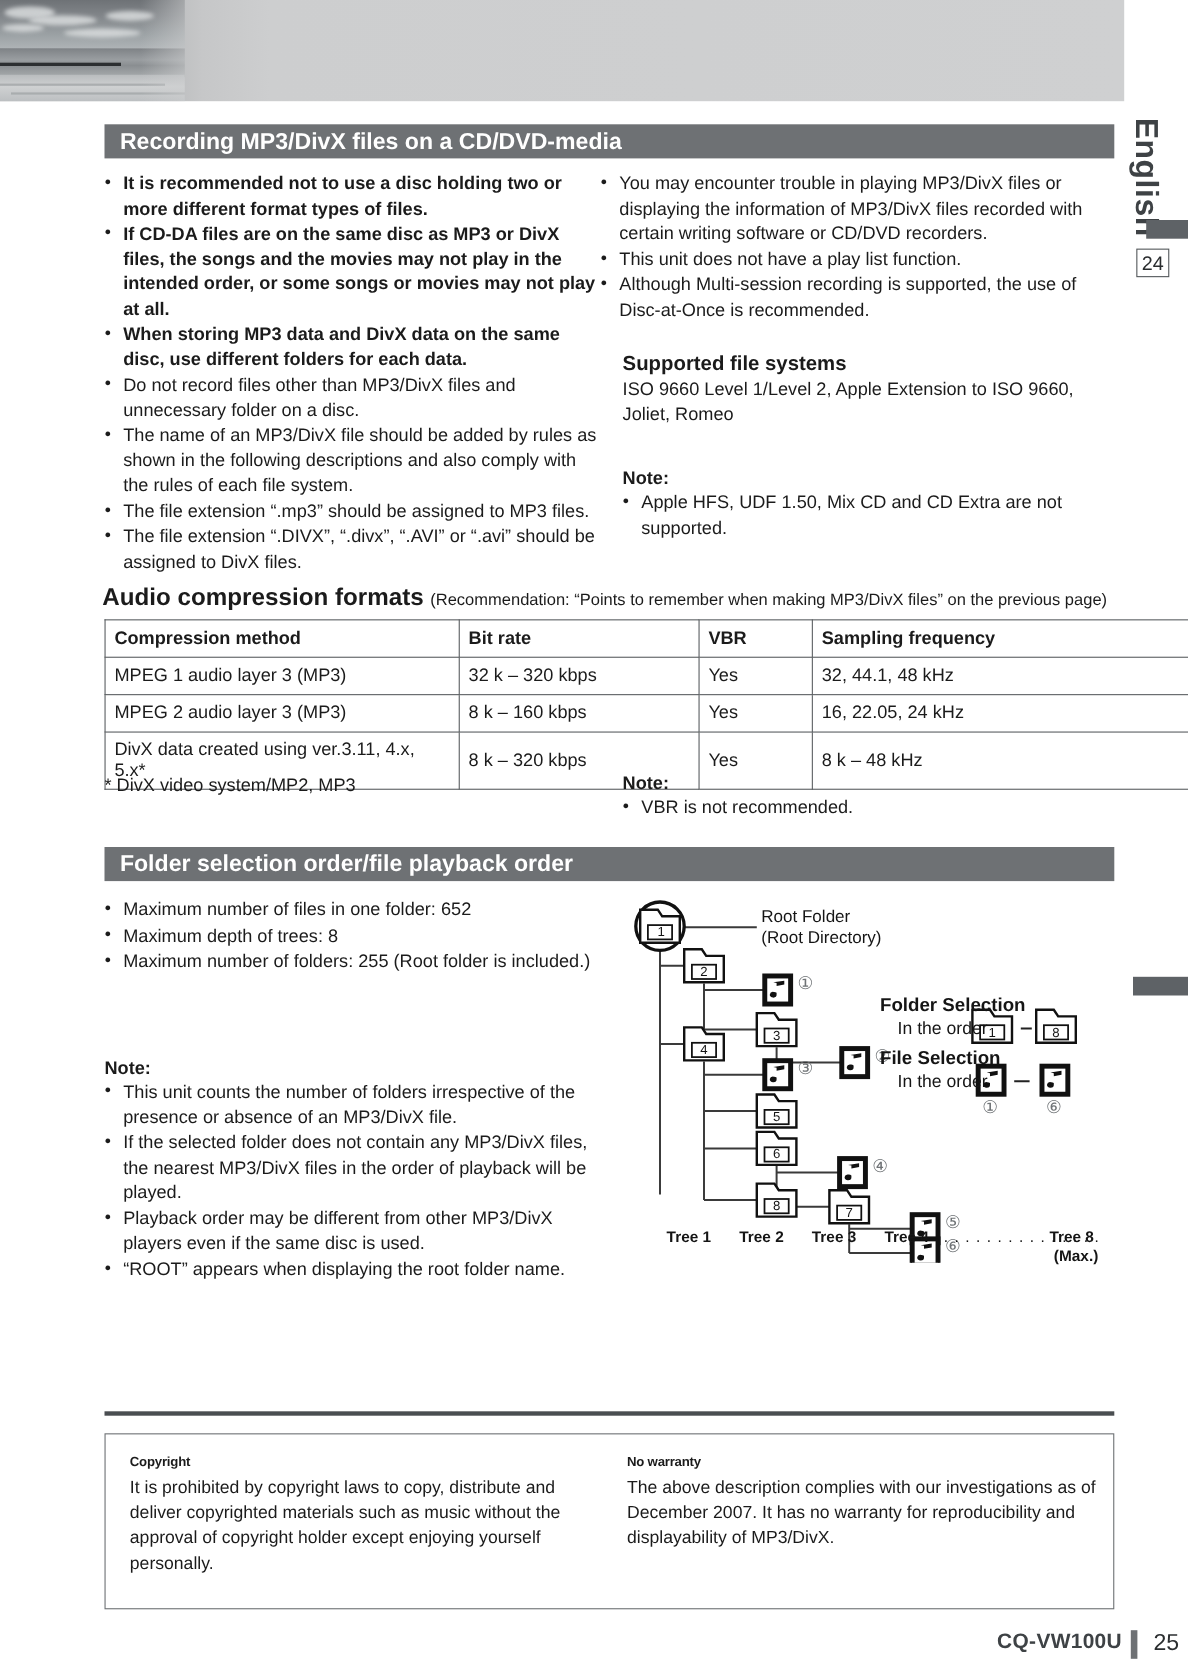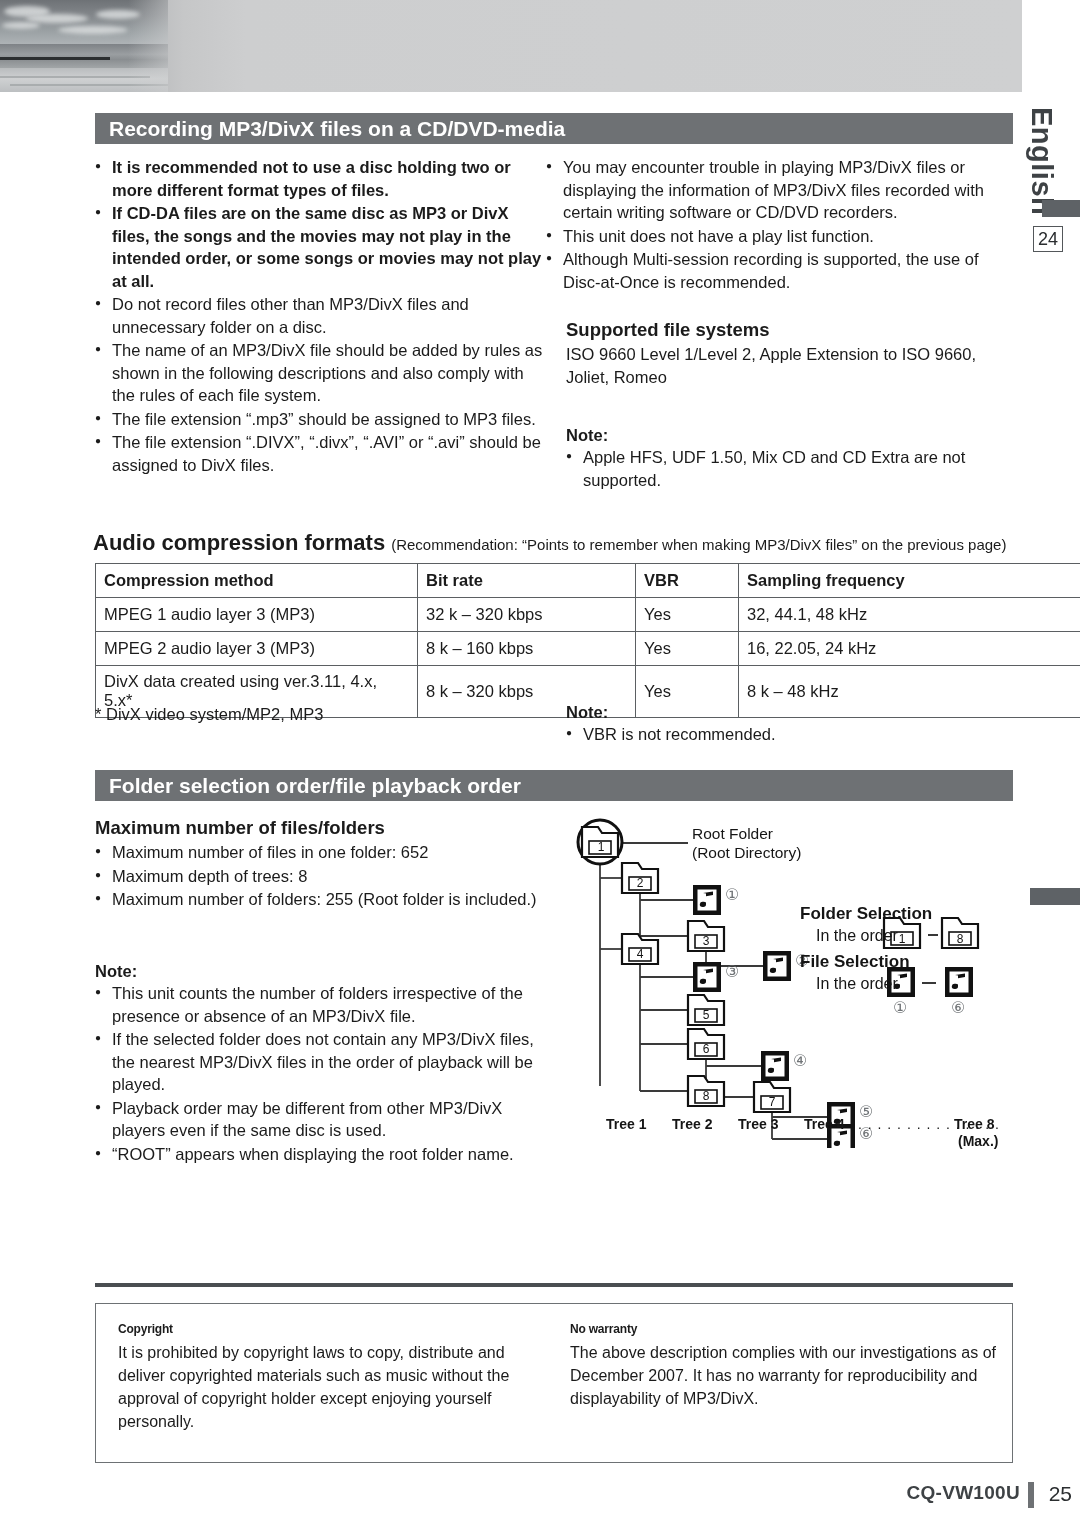--- a/index.html
+++ b/index.html
@@ -105,20 +105,21 @@
   <div class="rail-block"></div>
   <div class="rail-page">24</div>
   <div class="rail-tab2"></div>
 
   <div class="sec-bar" style="left:95px;top:113px;width:918px;">Recording MP3/DivX files on a CD/DVD-media</div>
 
   <div class="col t" style="left:95px;top:156px;width:448px;">
     <ul class="bl" id="s1-left">
         <li class="b">It is recommended not to use a disc holding two or more different format types of files.</li>
         <li class="b">If CD-DA files are on the same disc as MP3 or DivX files, the songs and the movies may not play in the intended order, or some songs or movies may not play at all.</li>
+        <li class="b">When storing MP3 data and DivX data on the same disc, use different folders for each data.</li>
         <li>Do not record files other than MP3/DivX files and unnecessary folder on a disc.</li>
         <li>The name of an MP3/DivX file should be added by rules as shown in the following descriptions and also comply with the rules of each file system.</li>
         <li>The file extension “.mp3” should be assigned to MP3 files.</li>
         <li>The file extension “.DIVX”, “.divx”, “.AVI” or “.avi” should be assigned to DivX files.</li>
       </ul>
   </div>
 
   <div class="col t" style="left:546px;top:156px;width:448px;">
     <ul class="bl" id="s1-right">
         <li>You may encounter trouble in playing MP3/DivX files or displaying the information of MP3/DivX files recorded with certain writing software or CD/DVD recorders.</li>
@@ -185,21 +186,20 @@
   <div class="col" style="left:566px;top:701px;width:430px;">
     <div class="note-h">Note:</div>
     <ul class="bl t" id="fmt-note">
         <li>VBR is not recommended.</li>
       </ul>
   </div>
 
   <div class="sec-bar" style="left:95px;top:770px;width:918px;">Folder selection order/file playback order</div>
 
   <div class="col" style="left:95px;top:816px;width:452px;">
-    <div class="subhead">Maximum number of files/folders</div>
     <ul class="bl t" id="s2-max">
         <li>Maximum number of files in one folder: 652</li>
         <li>Maximum depth of trees: 8</li>
         <li>Maximum number of folders: 255 (Root folder is included.)</li>
       </ul>
   </div>
 
   <div class="col" style="left:95px;top:960px;width:452px;">
     <div class="note-h">Note:</div>
     <ul class="bl t" id="s2-note">

